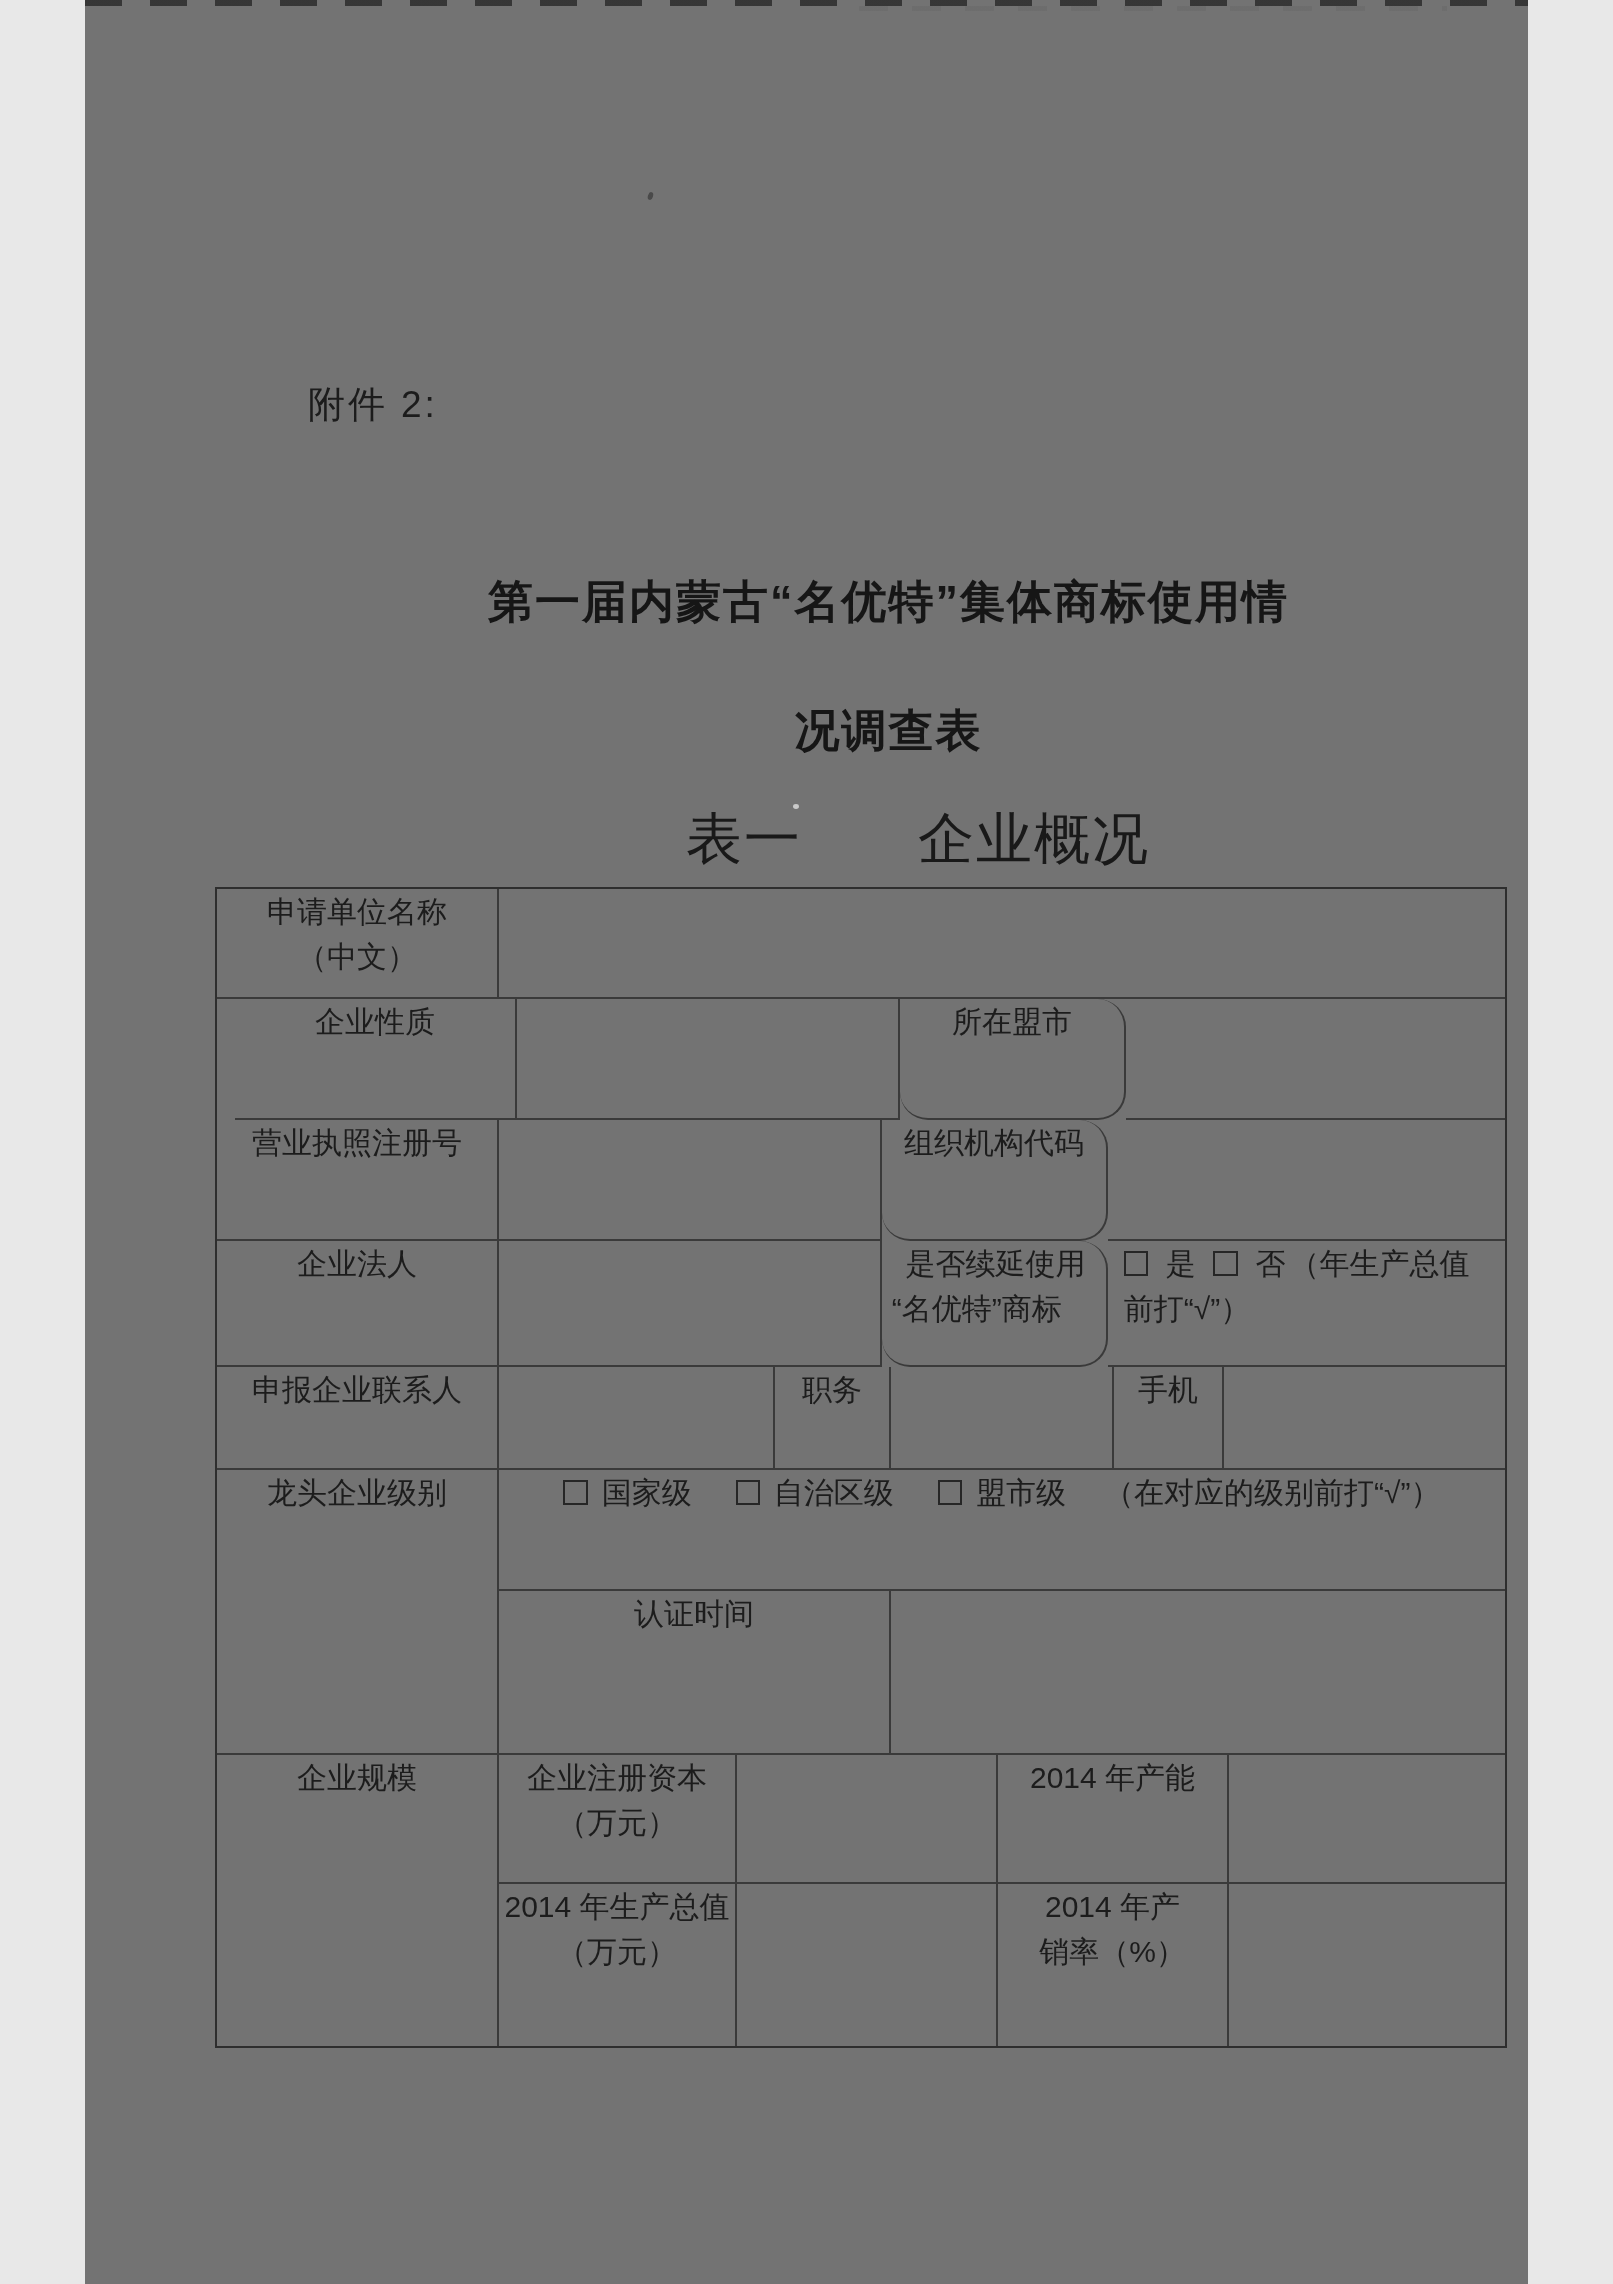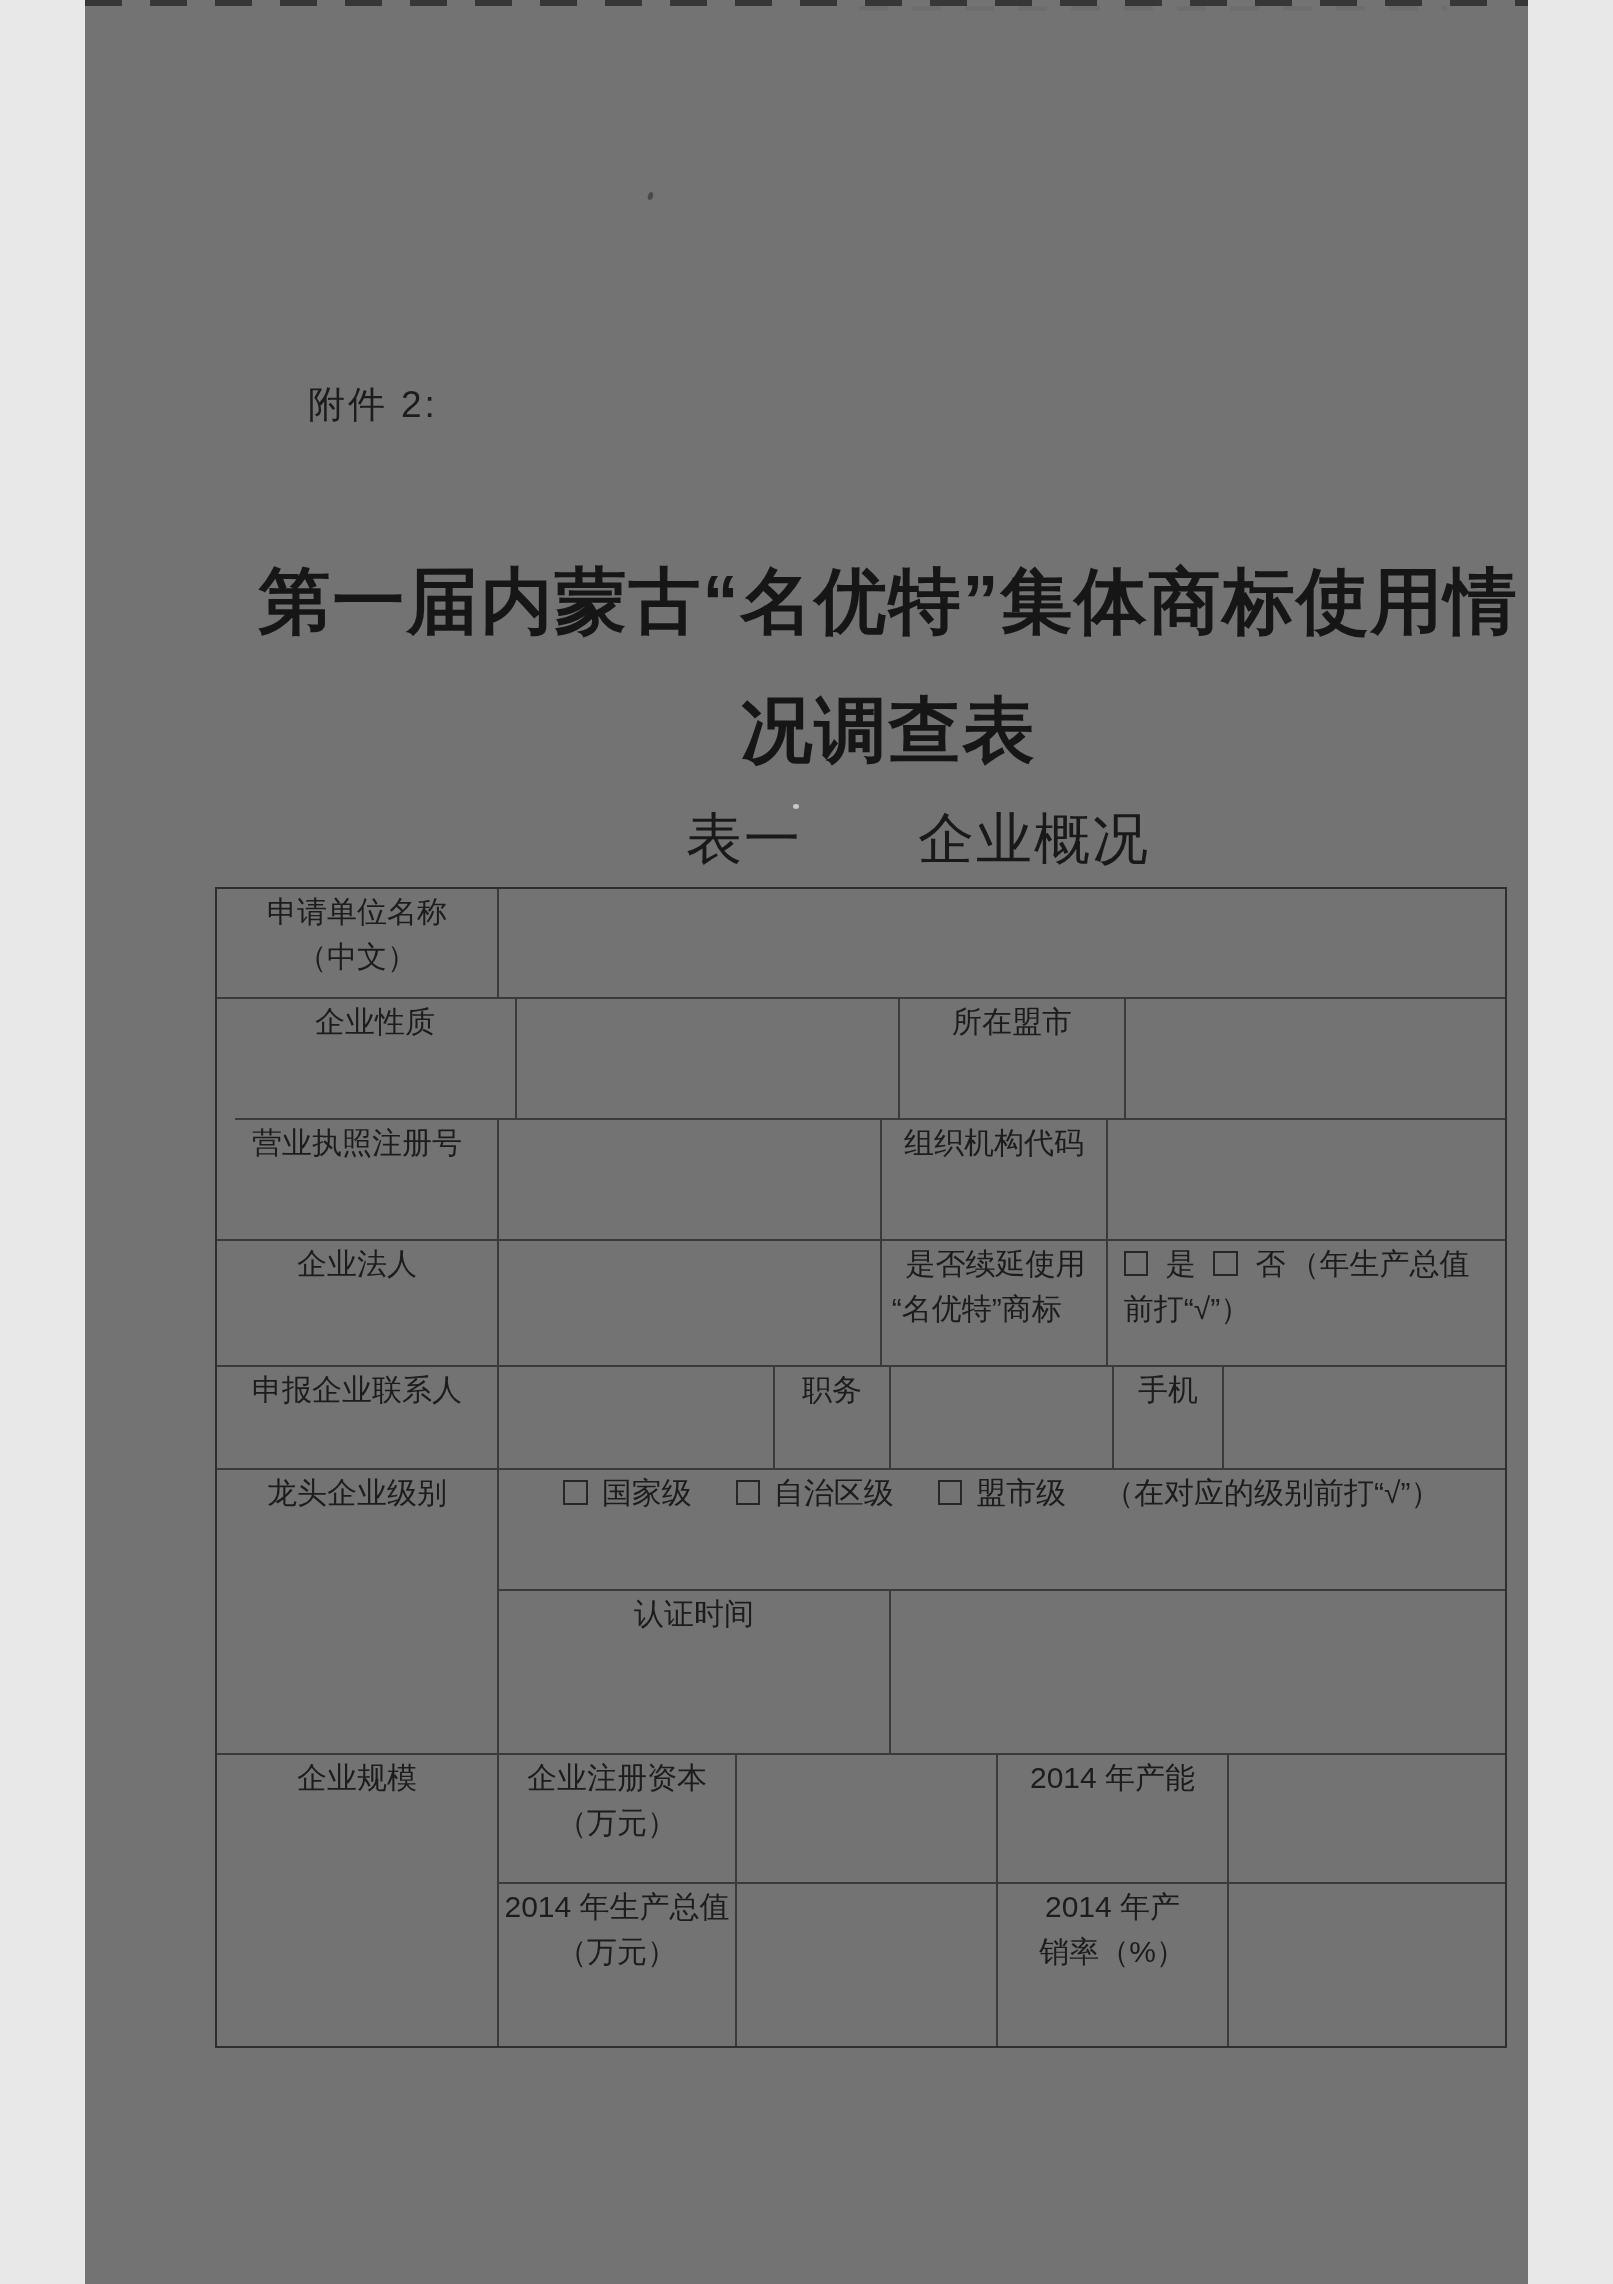--- a/index.html
+++ b/index.html
@@ -25,21 +25,21 @@
   }
   .speck-1{position:absolute;left:563px;top:192px;width:4.9px;height:7.8px;background:#4a4a4a;border-radius:50%;transform:rotate(18deg);}
   .speck-2{position:absolute;left:708px;top:804px;width:5.9px;height:4.9px;background:#c9c9c9;border-radius:50%;}
 
   .attachment{
     position:absolute;left:223px;top:380px;
     font-size:37px;letter-spacing:2.9px;
   }
   .doc-title{
     position:absolute;left:78px;top:537px;width:1451px;
-    text-align:center;font-size:72px;font-weight:bold;
+    text-align:center;font-size:45px;font-weight:bold;
     line-height:129px;letter-spacing:2px;color:#161616;
   }
   .doc-subtitle{
     position:absolute;left:98px;top:802px;width:1470px;
     text-align:center;font-size:56px;color:#191919;letter-spacing:2px;
   }
 
   
   .form-table{
     position:absolute;left:130px;top:887px;width:1288px;height:1157px;
@@ -56,21 +56,21 @@
   }
   .cell.left{align-items:flex-start;text-align:left;}
   .br{border-right:2px solid #3a3a3a;}
   .bb{border-bottom:2px solid #3a3a3a;}
   .subcol{flex:1 1 auto;display:flex;flex-direction:column;min-width:0;}
   .subrow{display:flex;flex:0 0 auto;min-height:0;}
 
   
   .w-colA{flex:0 0 282px;}
   .w-val2{flex:0 0 383px;}
-  .w-lbl3{flex:0 0 226px;}
+  .w-lbl3{flex:0 0 226px;border-radius:28px;}
   .w-flex{flex:1 1 auto;}
   .w-r5a{flex:0 0 276px;}
   .w-r5b{flex:0 0 116px;}
   .w-r5c{flex:0 0 223px;}
   .w-r5d{flex:0 0 110px;}
   .w-cert{flex:0 0 392px;}
   .w-r7a{flex:0 0 238px;}
   .w-r7b{flex:0 0 261px;}
   .w-r7c{flex:0 0 231px;}
 

